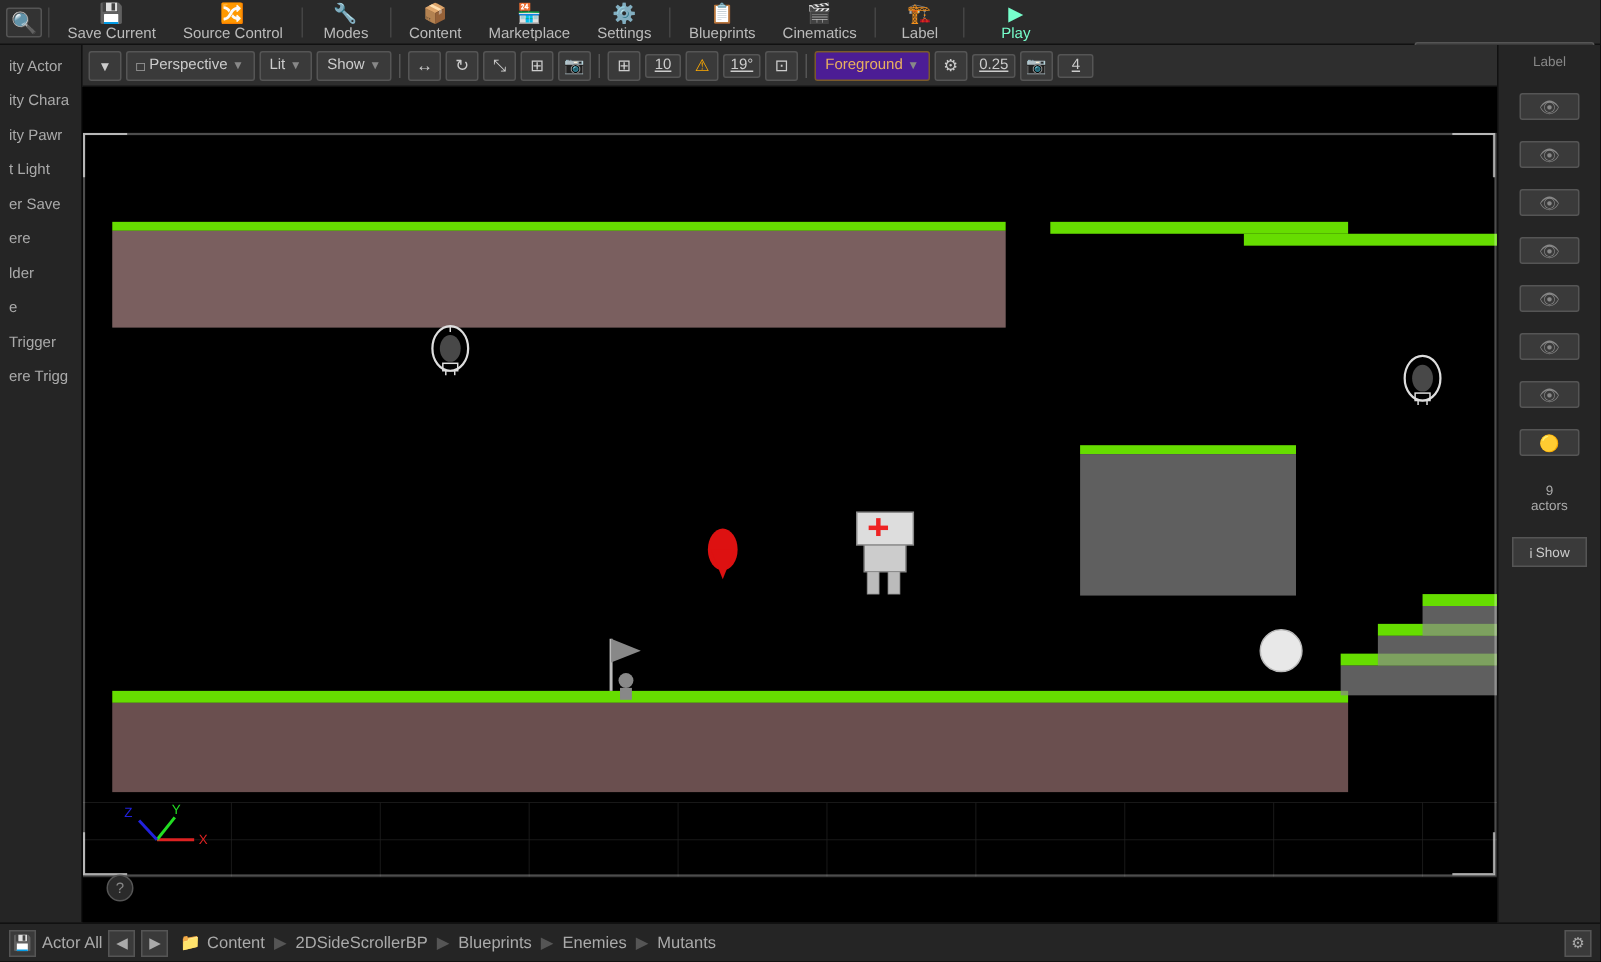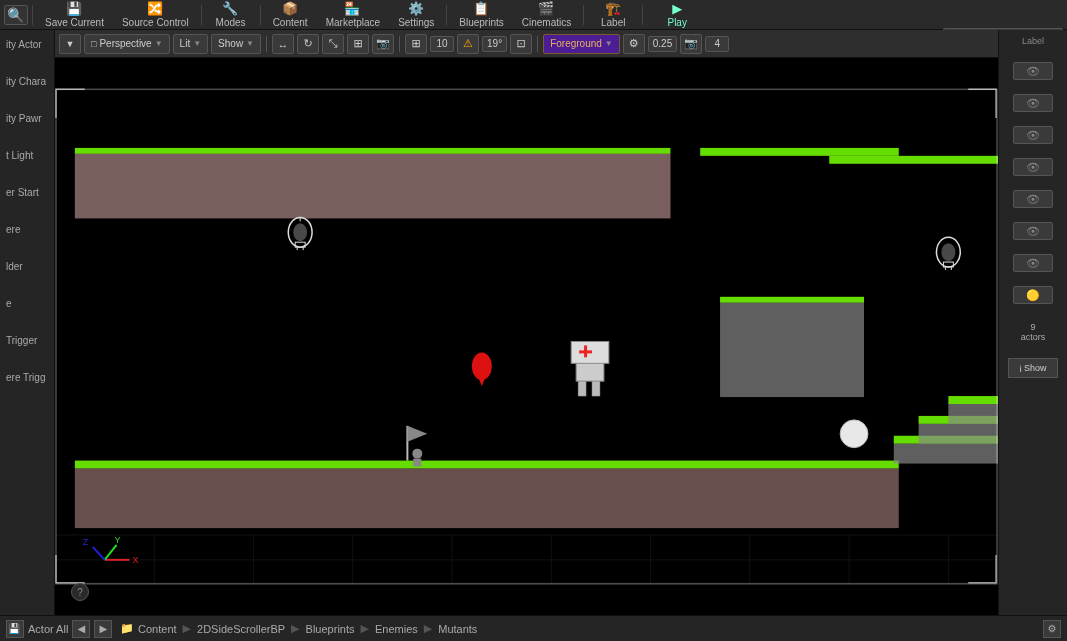--- a/index.html
+++ b/index.html
@@ -67,21 +67,21 @@
     }
 
     
     .left-sidebar {
       width: 55px;
       background: #252525;
       border-right: 1px solid #111;
       display: flex;
       flex-direction: column;
       padding-top: 4px;
-      gap: 16px;
+      gap: 2px;
       flex-shrink: 0;
     }
     .sidebar-item {
       padding: 4px 4px;
       font-size: 10px;
       color: #aaa;
       cursor: pointer;
       text-align: left;
       border-left: 2px solid transparent;
       line-height: 1.3;
@@ -139,20 +139,21 @@
       border: 1px solid #555;
       color: #ccc;
       font-size: 10px;
       padding: 2px 4px;
       height: 16px;
       display: flex;
       align-items: center;
       border-radius: 2px;
       min-width: 24px;
       justify-content: center;
+      text-decoration: underline;
     }
     .foreground-btn {
       background: #4c1d95;
       border: 1px solid #7a5a2a;
       color: #e8b060;
     }
 
     
     .viewport-canvas {
       flex: 1;
@@ -329,21 +330,21 @@
   <input class="search-box" type="text" placeholder="Search..." style="">
 </div>
 
 <div class="main-area">
 
   <div class="left-sidebar">
     <div class="sidebar-item">ity Actor</div>
     <div class="sidebar-item">ity Chara</div>
     <div class="sidebar-item">ity Pawr</div>
     <div class="sidebar-item">t Light</div>
-    <div class="sidebar-item">er Start</div>
+    <div class="sidebar-item">er Save</div>
     <div class="sidebar-item">ere</div>
     <div class="sidebar-item">lder</div>
     <div class="sidebar-item">e</div>
     <div class="sidebar-item">Trigger</div>
     <div class="sidebar-item">ere Trigg</div>
   </div>
 
   <div class="viewport-container">
 
     <div class="viewport-toolbar">

